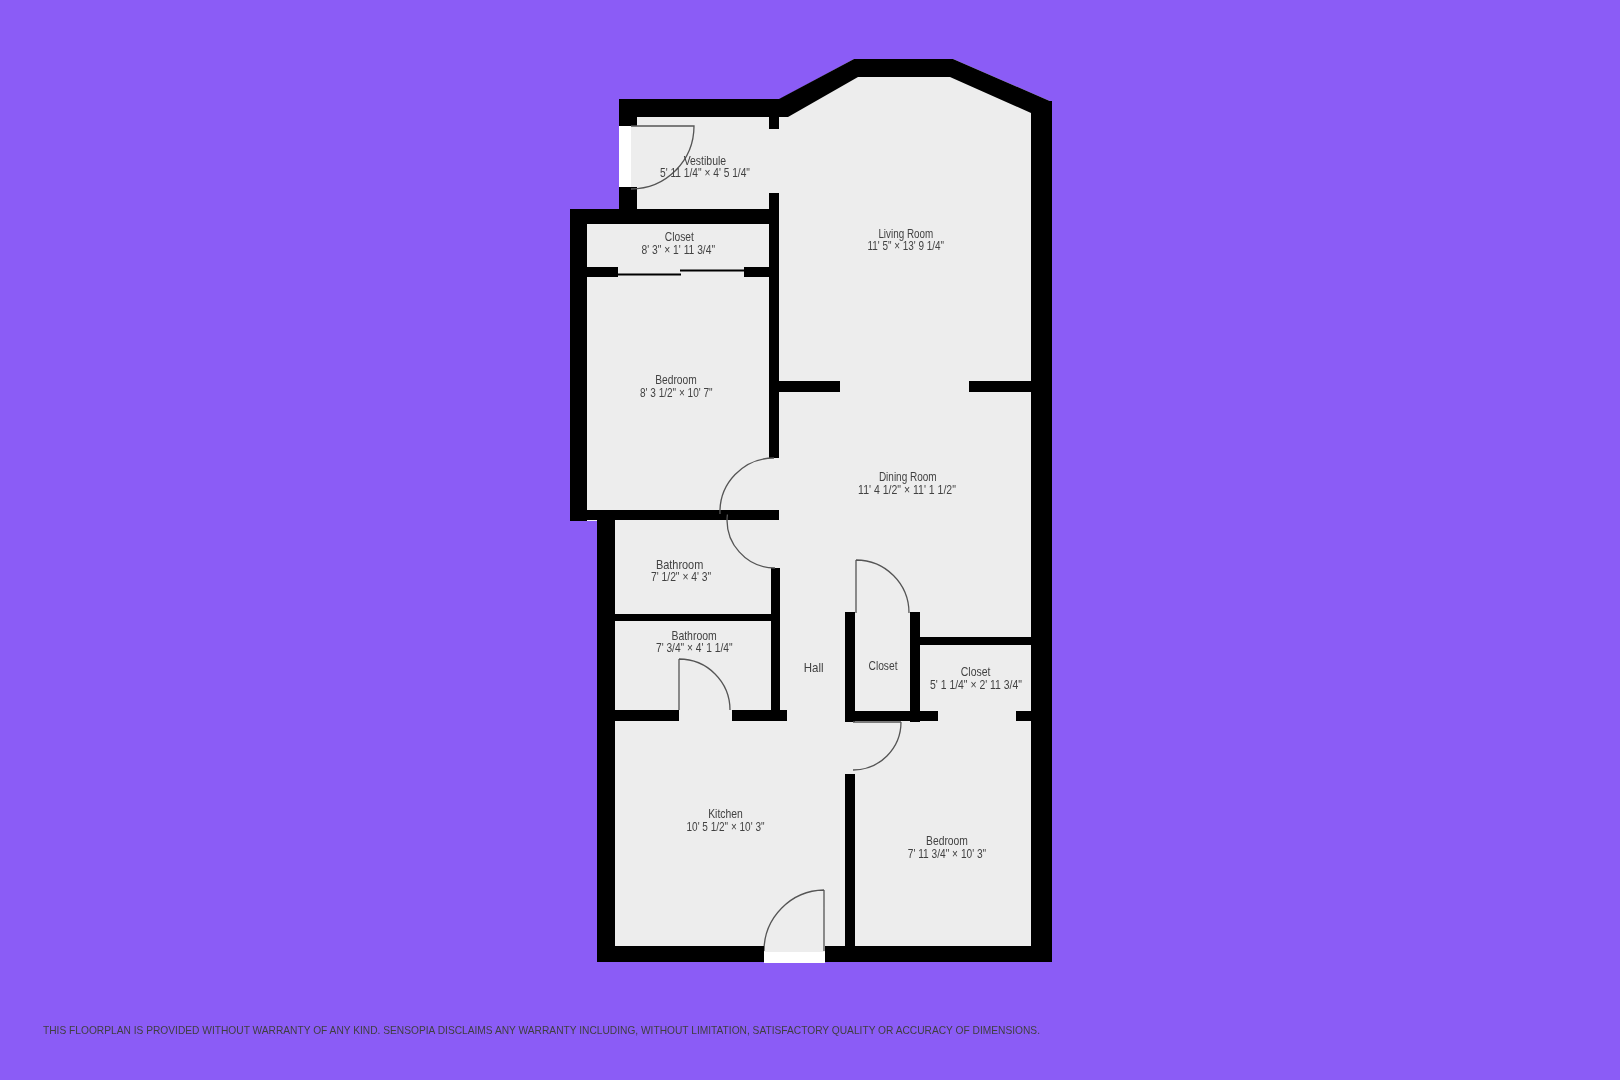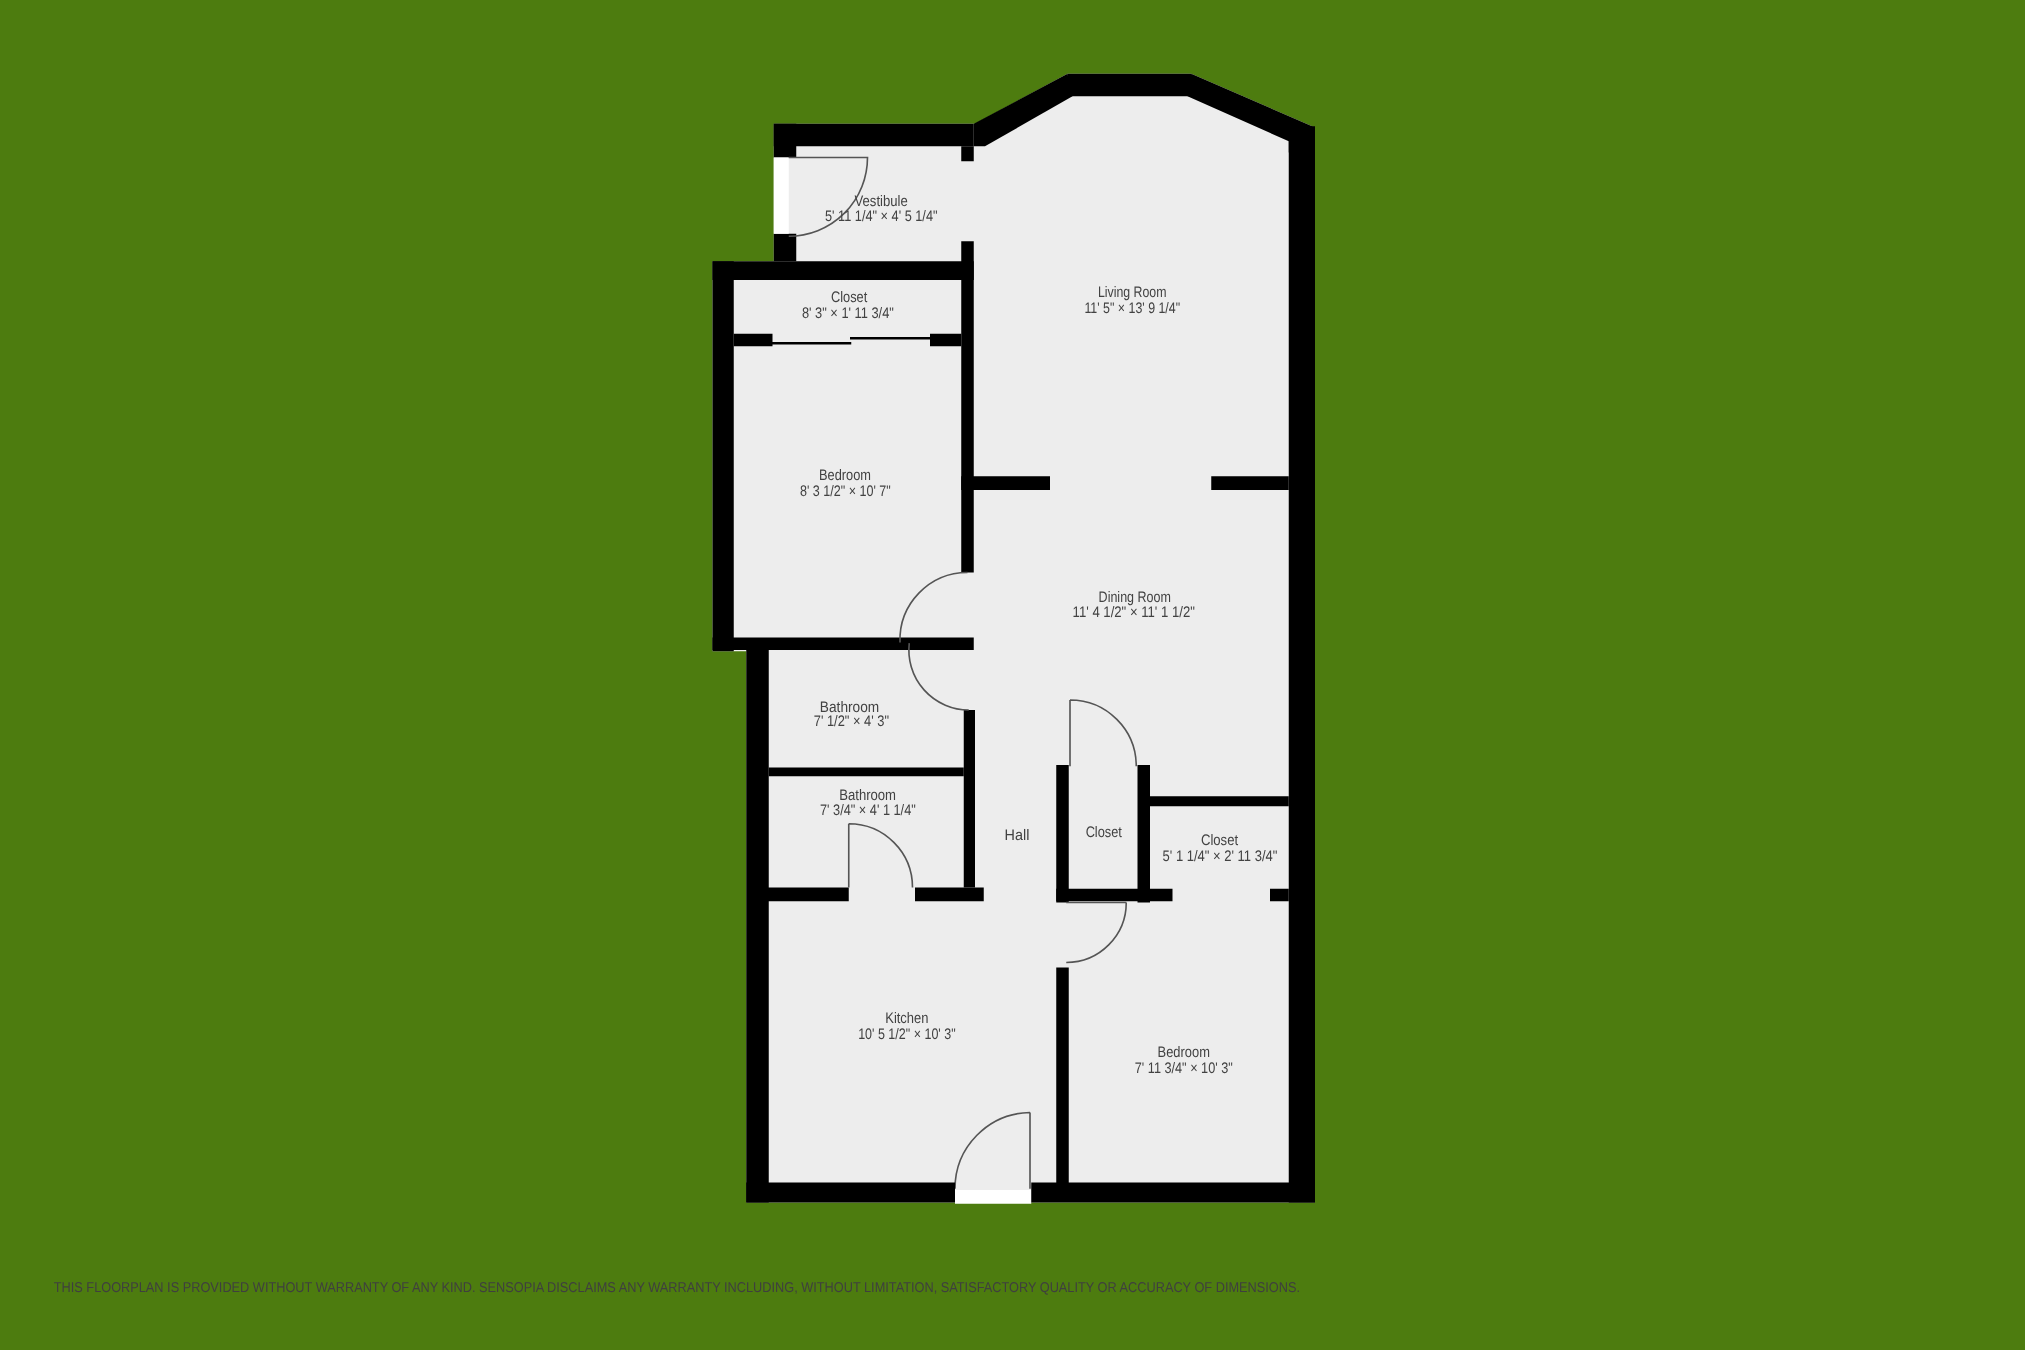--- a/index.html
+++ b/index.html
@@ -1,16 +1,16 @@
 <!DOCTYPE html>
 <html><head>
 <meta charset="utf-8">
 <style>
   html,body{margin:0;padding:0;background:#ffffff;}
-  .page{position:relative;width:1620px;height:1080px;background:#4d7c0f;overflow:hidden;
+  .page{position:relative;width:1620px;height:1080px;background:#8b5cf6;overflow:hidden;
         font-family:"Liberation Sans", sans-serif;}
   svg{position:absolute;left:0;top:0;}
   .rm{font-family:"Liberation Sans", sans-serif;font-size:12.2px;fill:#424242;text-anchor:middle;}
   .dm{font-family:"Liberation Sans", sans-serif;font-size:12.2px;fill:#424242;text-anchor:middle;}
 </style>
 </head>
 <body>
 <div class="page">
 <svg width="1620" height="1080" viewBox="0 0 1620 1080">
 

